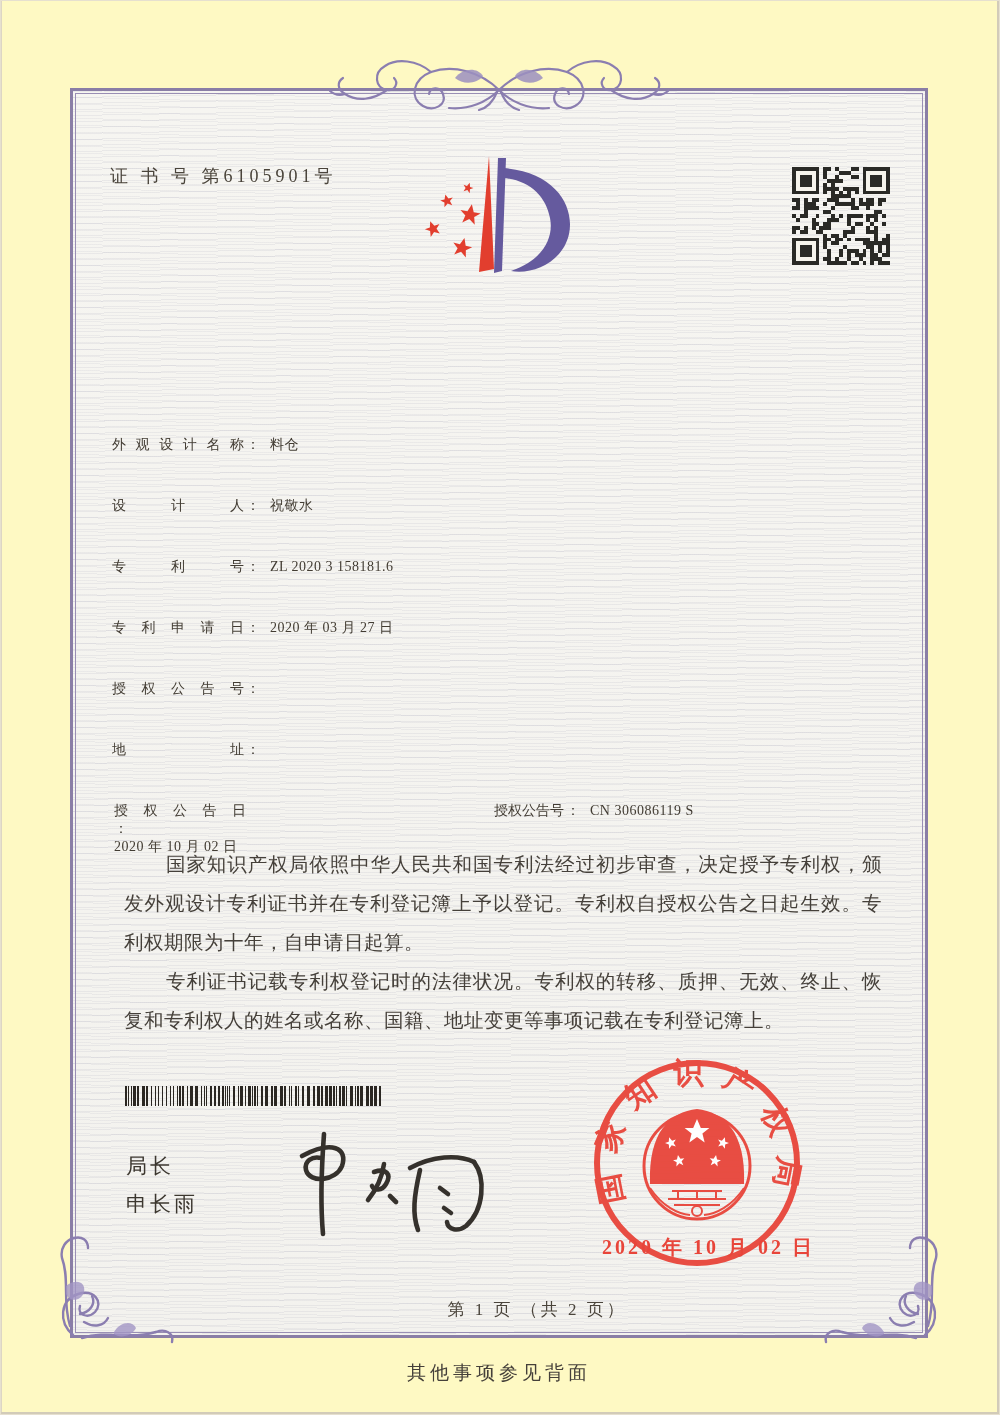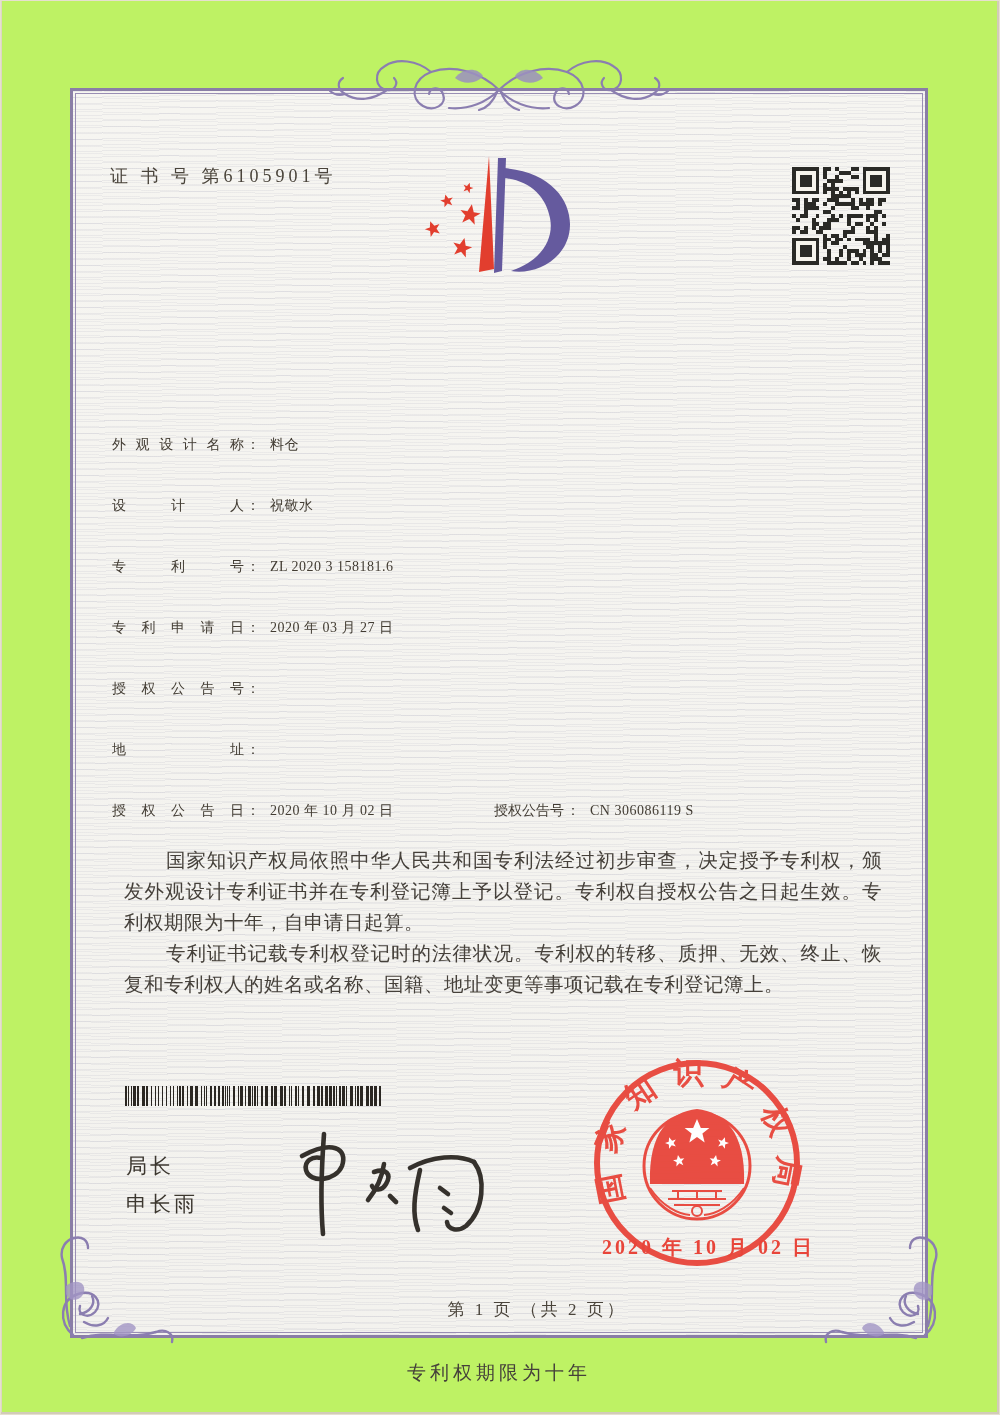--- a/index.html
+++ b/index.html
@@ -1,18 +1,18 @@
 <!DOCTYPE html>
 <html><head>
 <meta charset="utf-8">
 <style>
   html,body{margin:0;padding:0;background:#cfcabd;}
   .page{
     position:relative;width:1000px;height:1415px;overflow:hidden;
-    background:#bef264;
+    background:#fef9c3;
     font-family:"Liberation Serif","DejaVu Serif",serif;
     color:#3f3931;
     box-shadow:inset 0 0 0 1px #e6e0cf, inset -3px -3px 0 0 #d2cbb9, inset 2px 0 0 0 #ddd6c4;
   }
   .abs{position:absolute;}
   
   .frame{
     position:absolute;left:70px;top:88px;width:852px;height:1244px;
     border:3px solid #8a7ea6;
     background:
@@ -22,22 +22,22 @@
   }
   .frame-inner{position:absolute;inset:2px;border:1px solid #998eb4;}
   .cert-no{left:110px;top:164px;font-size:18px;letter-spacing:4px;color:#4a443b;}
   .title{left:0;top:318px;width:998px;text-align:center;font-size:45px;font-weight:bold;letter-spacing:10px;color:#37322b;}
   .fields{left:112px;top:436px;width:770px;font-size:14px;color:#423c33;}
   .frow{display:flex;align-items:baseline;height:30px;margin-bottom:31px;white-space:nowrap;}
   .flabel{display:inline-block;width:132px;text-align:justify;text-align-last:justify;}
   .fcolon{margin:0 10px 0 2px;}
   .fvalue{letter-spacing:.5px;}
   .gpair{display:flex;align-items:baseline;white-space:nowrap;}
-  .gpair.first{width:382px;}
-  .paras{left:124px;top:845px;width:758px;font-size:19.5px;line-height:31px;text-align:justify;color:#45403a;}
+  .gpair.first{width:382px;flex-direction:column;}
+  .paras{left:124px;top:845px;width:758px;font-size:19.5px;line-height:39px;text-align:justify;color:#45403a;}
   .paras p{margin:0;text-indent:2.15em;letter-spacing:.5px;}
   .officials{left:126px;top:1152px;font-size:21px;letter-spacing:3px;color:#3c372f;}
   .officials .nm{margin-top:10px;}
   .seal-date{left:602px;top:1234px;font-size:20px;font-weight:bold;letter-spacing:3px;color:#e8453a;}
   .page-info{left:0;top:1298px;width:998px;text-align:center;font-size:17px;letter-spacing:3px;color:#4a443b;padding-left:38px;}
   .back-note{left:0;top:1360px;width:998px;text-align:center;font-size:19px;letter-spacing:4px;color:#45403a;}
   svg{display:block;}
 </style>
 </head>
 <body>
@@ -491,15 +491,15 @@
         <path d="M86,151 H144"></path>
         <path d="M92,157 H138"></path>
         <circle cx="115" cy="163" r="5"></circle>
         <path d="M68,140 C80,158 96,166 108,167 M162,140 C150,158 134,166 122,167"></path>
       </g>
     </svg>
   </div>
   <div class="abs seal-date">2020 年 10 月 02 日</div>
 
   <div class="abs page-info">第 1 页 （共 2 页）</div>
-  <div class="abs back-note">专利权期限为十年</div>
+  <div class="abs back-note">其他事项参见背面</div>
 
 </div>
 
 </body></html>

